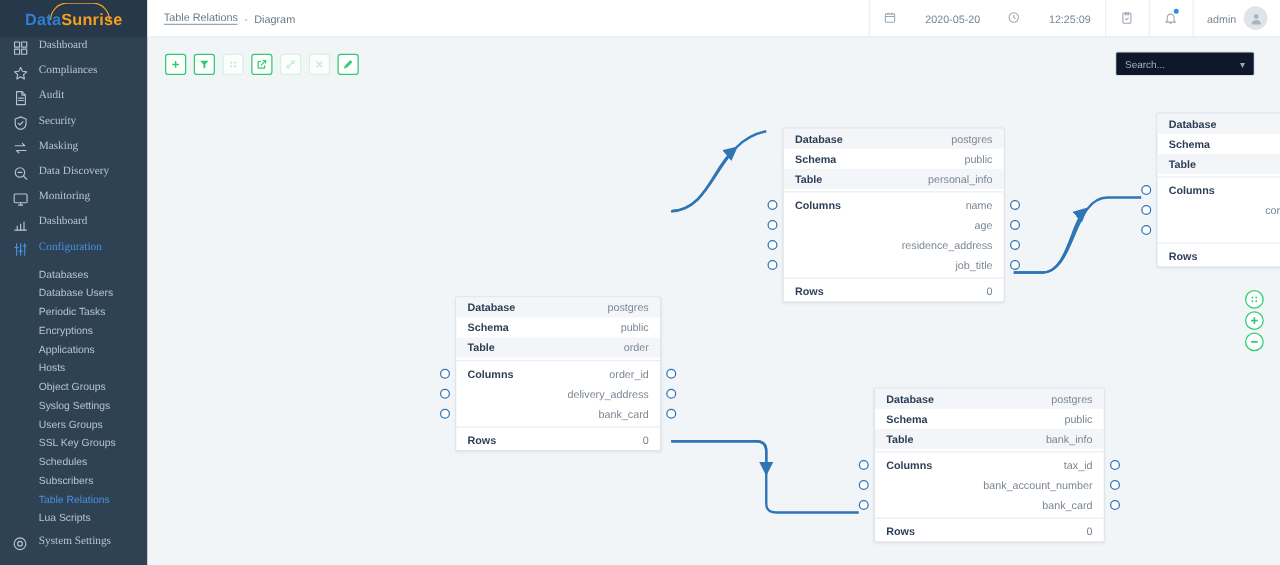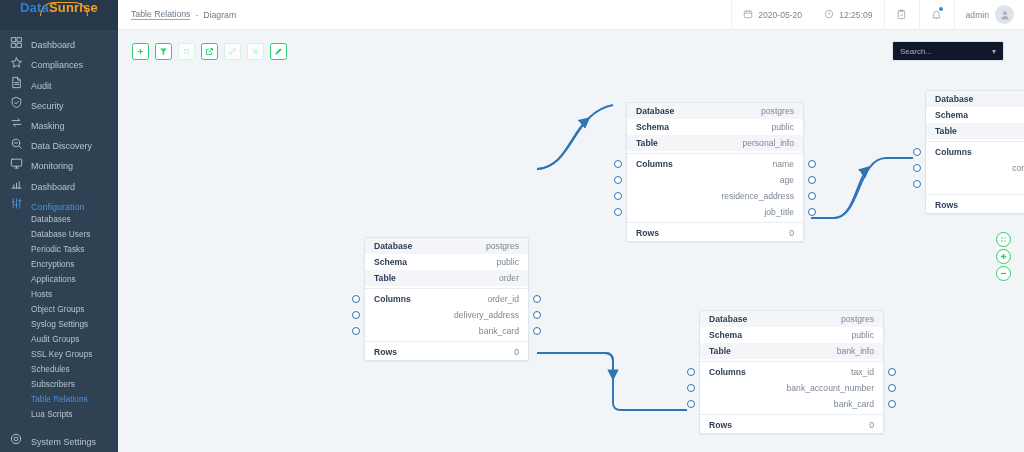--- a/index.html
+++ b/index.html
@@ -15,41 +15,42 @@
   #sidebar {
     width: 118px; height: 452px;
     background: #2e4254;
     flex: 0 0 118px;
     position: relative;
     overflow: hidden;
   }
   #logo-area {
     height: 30px;
     background: #26384a;
-    display: flex; justify-content: center;
+    display: flex; align-items: center; justify-content: center;
     position: relative;
   }
   .logo-text { font-size: 13px; font-weight: bold; letter-spacing: .2px; position:relative; }
   .logo-data { color: #2f7fd1; }
   .logo-sunrise { color: #f2a01d; }
   .logo-arc {
     position: absolute; left: 40px; top: 2px;
     width: 48px; height: 14px;
     border: 1.6px solid #f2a01d;
     border-bottom: none;
     border-radius: 24px 24px 0 0;
   }
   .nav-item {
-    display: flex; align-items: flex-end;
+    display: flex; align-items: flex-start;
     height: 20.2px;
     padding-left: 8px;
     color: #b9c3cd;
     font-size: 9px;
     cursor: pointer;
     white-space: nowrap;
+    font-family: Liberation Serif, serif;
   }
   .nav-item .ico {
     width: 16px; height: 16px; margin-right: 7px;
     display: flex; align-items: center; justify-content: center;
     flex: 0 0 16px;
   }
   .nav-item .ico svg { display:block; }
   .nav-item.active { color: #4a90e2; }
   .sub-item {
     display: block;
@@ -72,21 +73,21 @@
     border-bottom: 1px solid #e6ebf0;
     position: relative;
   }
   #breadcrumb { display: flex; align-items: center; padding-left: 13px; font-size: 8.7px; }
   #breadcrumb .crumb-link { color: #6b7a8a; border-bottom: 1px solid #9aa7b4; cursor:pointer; }
   #breadcrumb .crumb-sep { color: #9aa7b4; margin: 0 5px; }
   #breadcrumb .crumb-cur { color: #6b7a8a; }
   #header-right { margin-left: auto; display: flex; align-items: center; height: 30px; }
   .hdr-cell {
     display: flex; align-items: center; height: 30px;
-    padding: 0 11px; font-size: 8.6px; color: #7b8794; gap: 5px;
+    padding: 0 11px; font-size: 8.6px; color: #7b8794; gap: 23px;
   }
   .hdr-div { width: 1px; height: 30px; background: #eceff3; }
   .hdr-icon-btn {
     width: 34px; height: 30px; display: flex; align-items:center; justify-content:center;
     position: relative; cursor: pointer;
   }
   .bell-dot {
     position: absolute; top: 7px; right: 11px;
     width: 4px; height: 4px; border-radius: 50%; background: #2f8fe0;
   }
@@ -265,21 +266,21 @@
       </div>
     <div id="sub-list">
         <div class="sub-item">Databases</div>
         <div class="sub-item">Database Users</div>
         <div class="sub-item">Periodic Tasks</div>
         <div class="sub-item">Encryptions</div>
         <div class="sub-item">Applications</div>
         <div class="sub-item">Hosts</div>
         <div class="sub-item">Object Groups</div>
         <div class="sub-item">Syslog Settings</div>
-        <div class="sub-item">Audit Groups</div>
+        <div class="sub-item">Users Groups</div>
         <div class="sub-item">SSL Key Groups</div>
         <div class="sub-item">Schedules</div>
         <div class="sub-item">Subscribers</div>
         <div class="sub-item active">Table Relations</div>
         <div class="sub-item">Lua Scripts</div>
       </div>
     <div class="nav-item" style="margin-top:5px;">
       <span class="ico">
         <svg width="14" height="14" viewBox="0 0 24 24" fill="none" stroke="#b9c3cd" stroke-width="1.6">
           <circle cx="12" cy="12" r="8"></circle>

